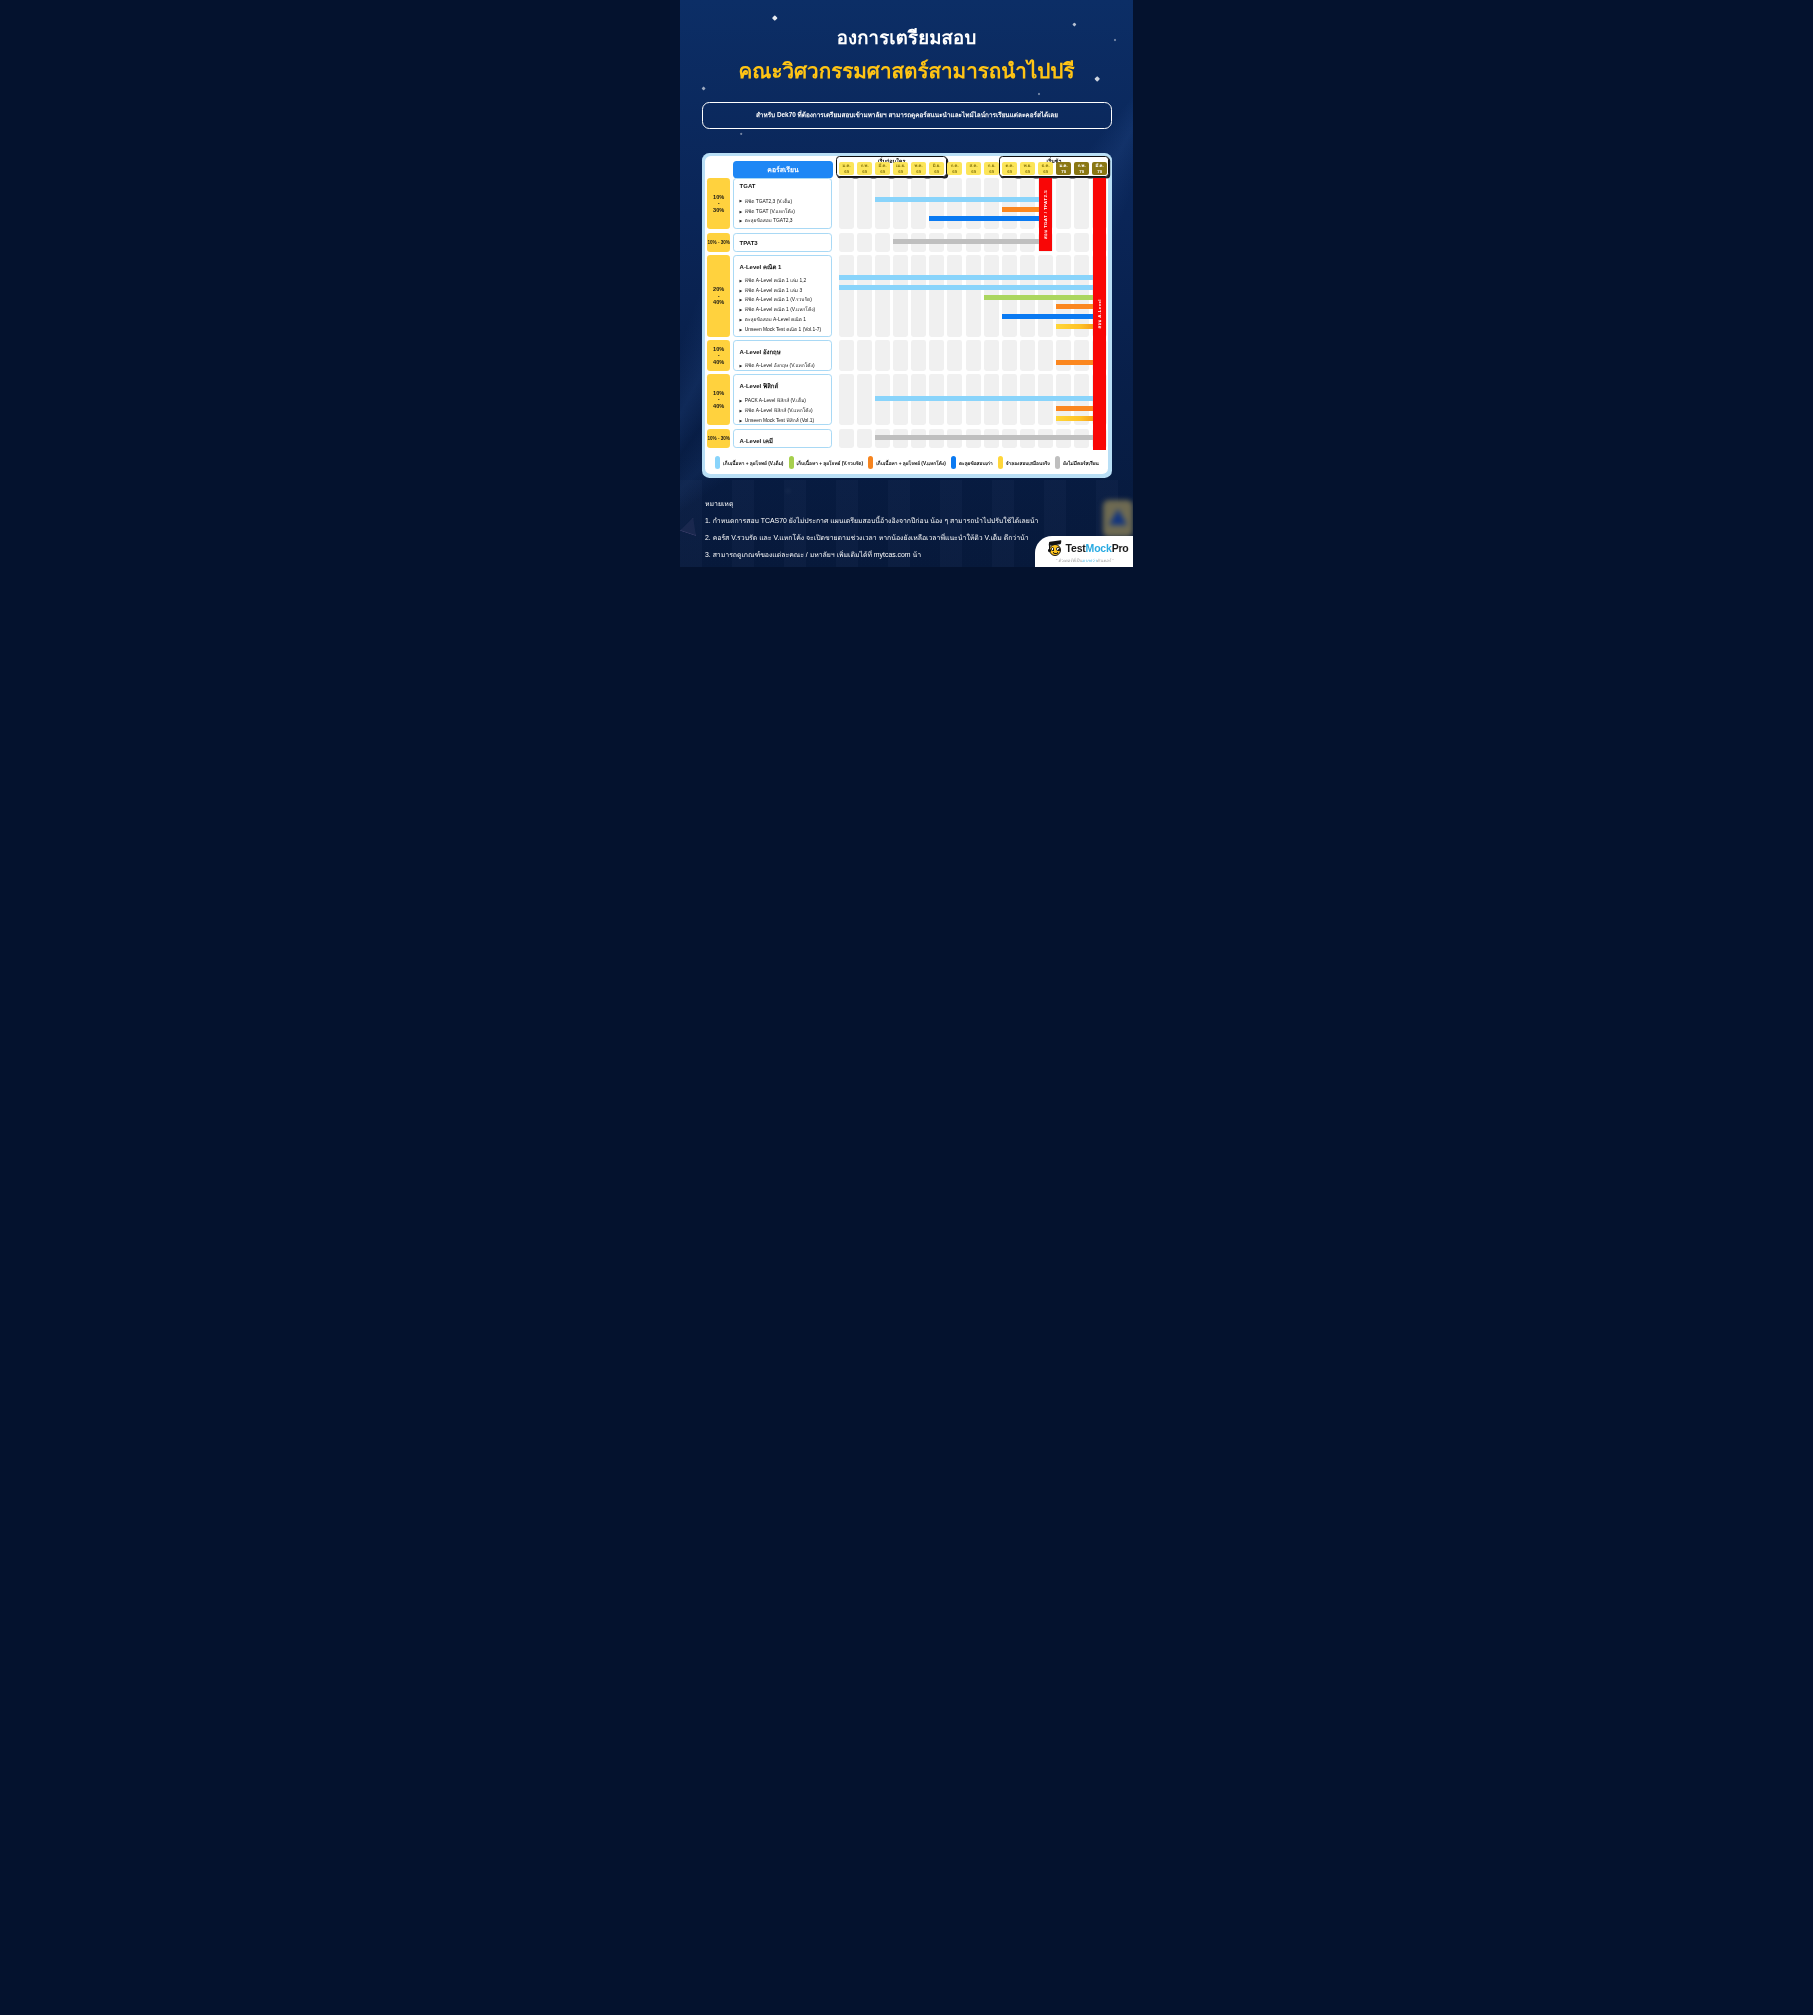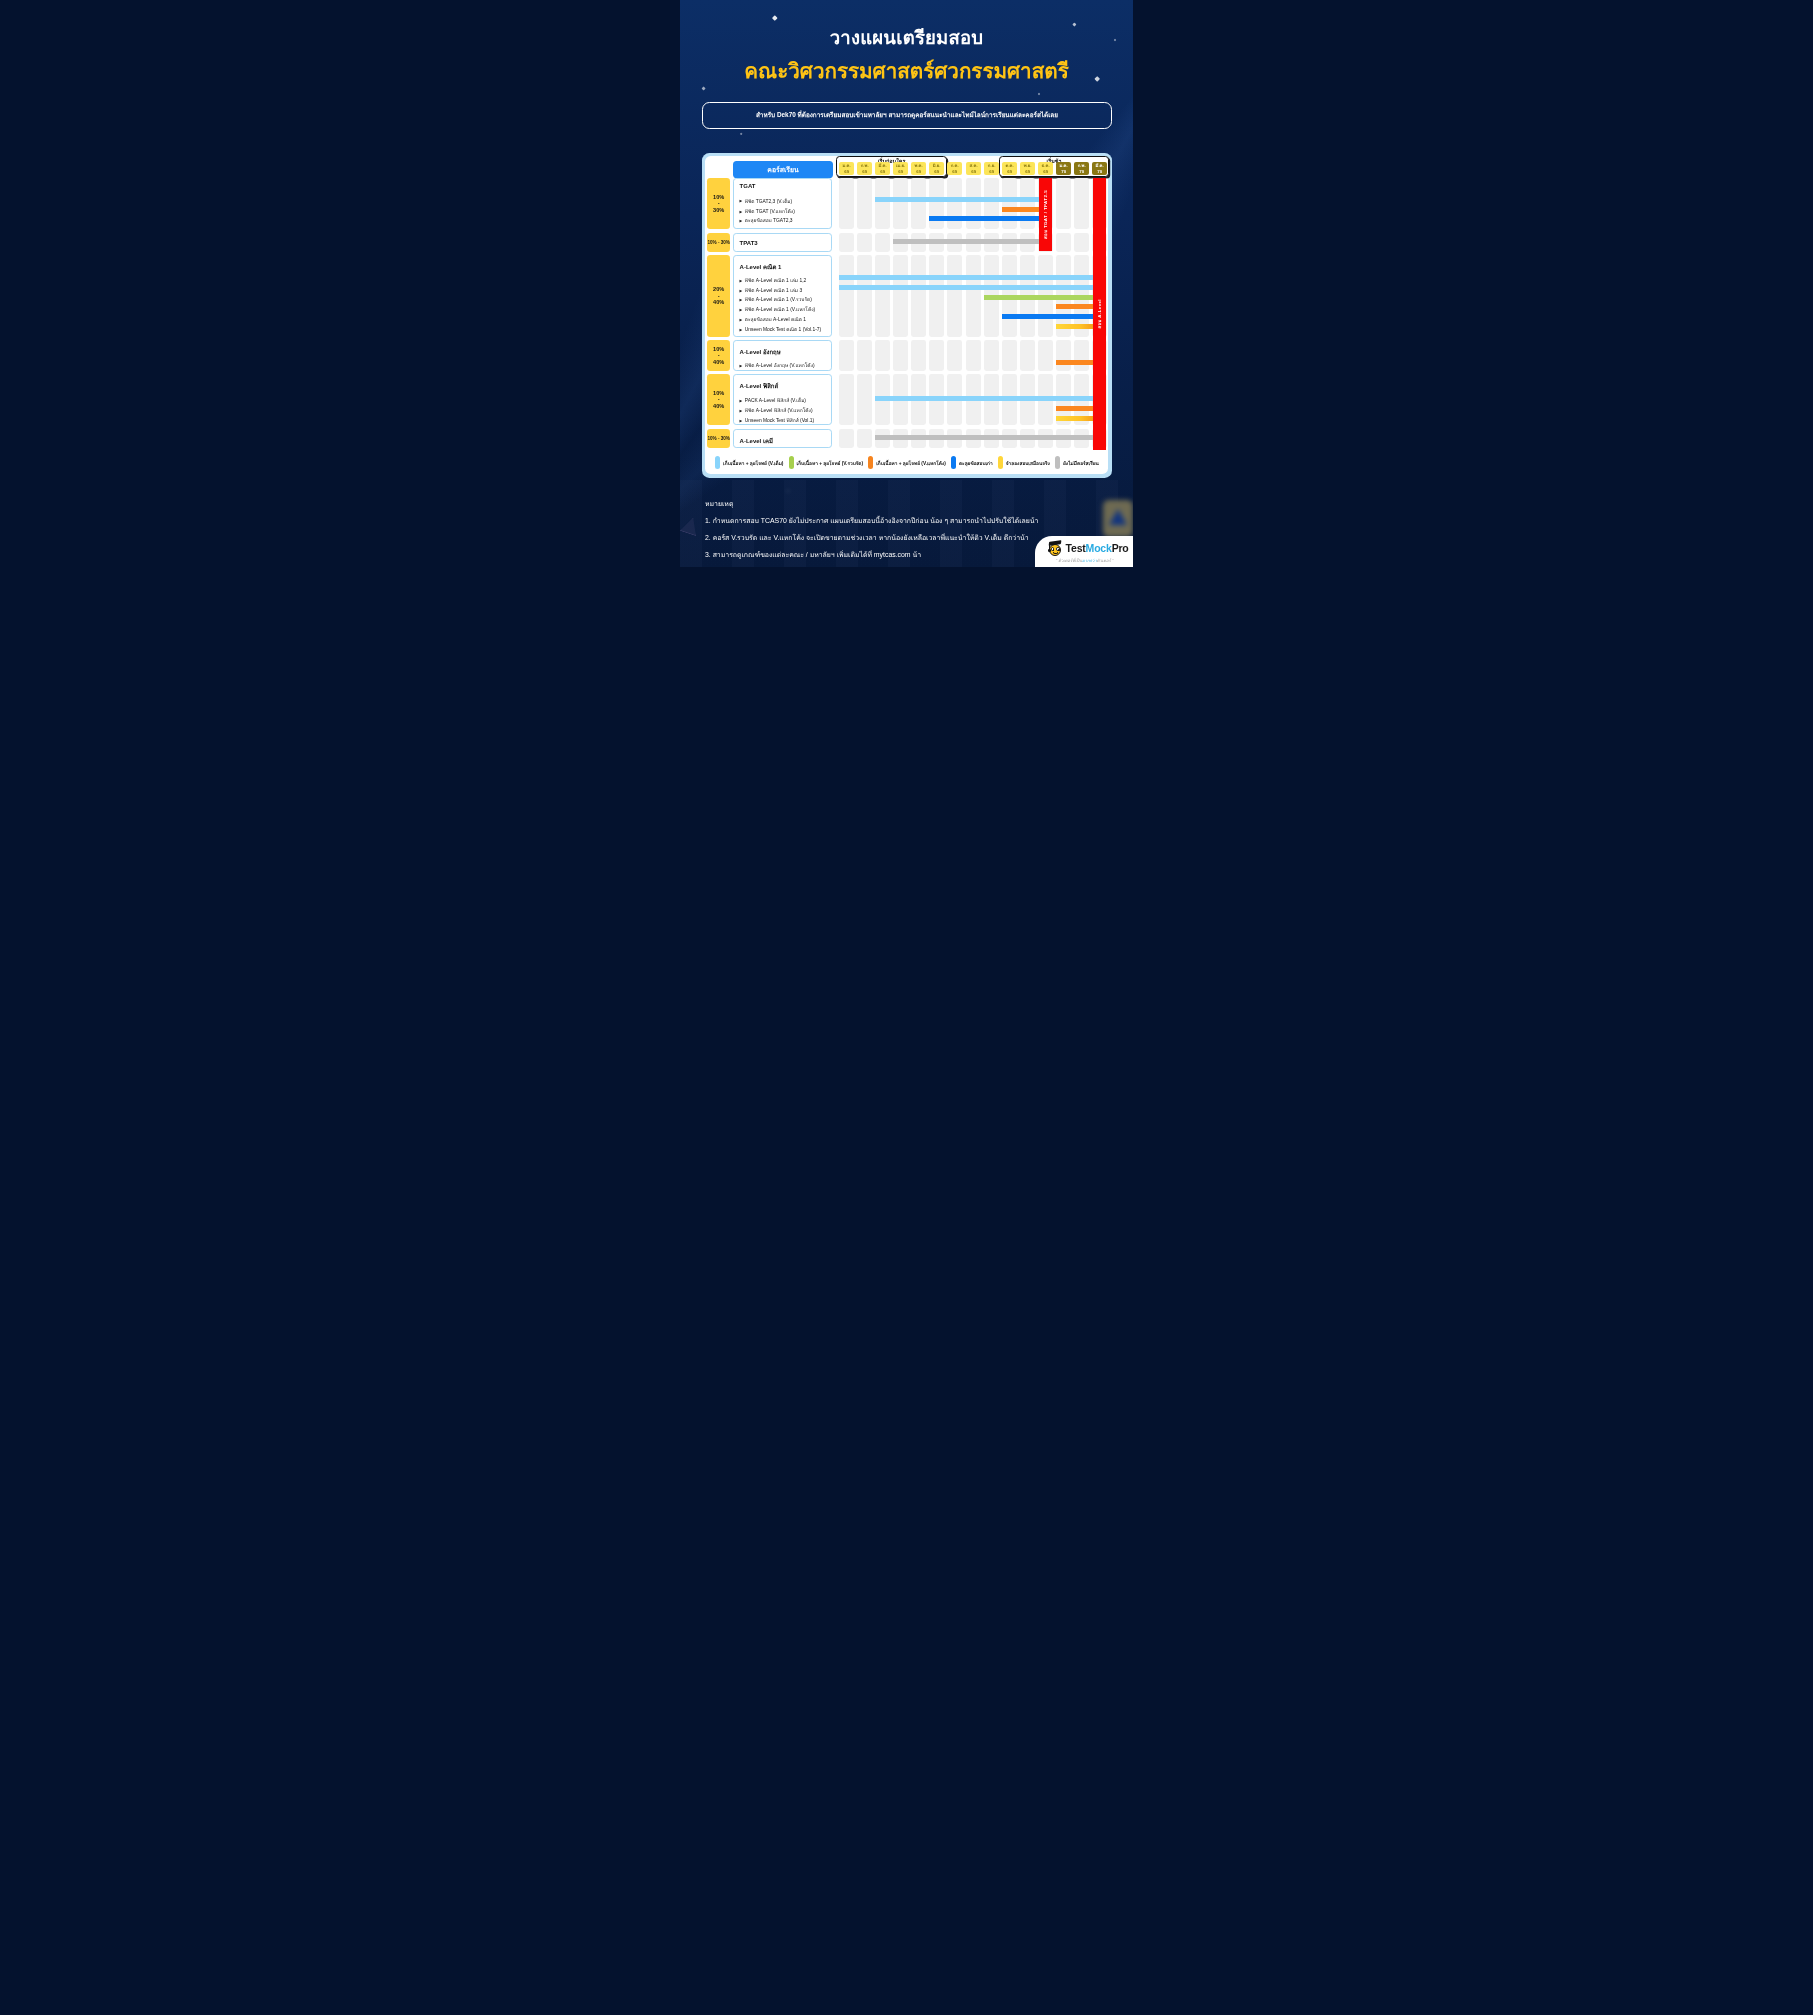--- a/index.html
+++ b/index.html
@@ -105,22 +105,22 @@
       <div class="sparkle" style="left: 358px; top: 93px; width: 2px; height: 2px; opacity: 0.5; border-radius: 0.8px;"></div>
       <div class="sparkle" style="left: 60px; top: 133px; width: 2.4px; height: 2.4px; opacity: 0.45; border-radius: 0.8px;"></div>
       <div class="sparkle" style="left: 434px; top: 39px; width: 2px; height: 2px; opacity: 0.5; border-radius: 0.8px;"></div>
       <div class="dot" style="left: 36px; top: 278px; width: 10.5px; height: 10.5px; opacity: 0.12;"></div>
       <div class="dot" style="left: 121px; top: 387px; width: 8px; height: 8px; opacity: 0.12;"></div>
       <div class="dot" style="left: 415px; top: 347px; width: 9.7px; height: 9.7px; opacity: 0.12;"></div>
       <div class="dot" style="left: 24px; top: 451px; width: 7.3px; height: 7.3px; opacity: 0.12;"></div>
       <div class="dot" style="left: 105px; top: 488px; width: 6.4px; height: 6.4px; opacity: 0.12;"></div>
     </div>
 
-  <div class="title-line1">วางแผนเตรียมสอบ</div>
-  <div class="title-line2">คณะวิศวกรรมศาสตร์ศวกรรมศาสตรี</div>
+  <div class="title-line1">องการเตรียมสอบ</div>
+  <div class="title-line2">คณะวิศวกรรมศาสตร์สามารถนำไปปรี</div>
 
   <div id="intro-box">
     <div class="t">สำหรับ Dek70 ที่ต้องการเตรียมสอบเข้ามหาลัยฯ สามารถดูคอร์สแนะนำและไทม์ไลน์การเรียนแต่ละคอร์สได้เลย</div>
   </div>
 
   <div id="panel"></div>
   <div id="whitebox"></div>
 
   <div class="group-box" id="group-early">
     <div class="group-label">เริ่มก่อนใคร</div>

